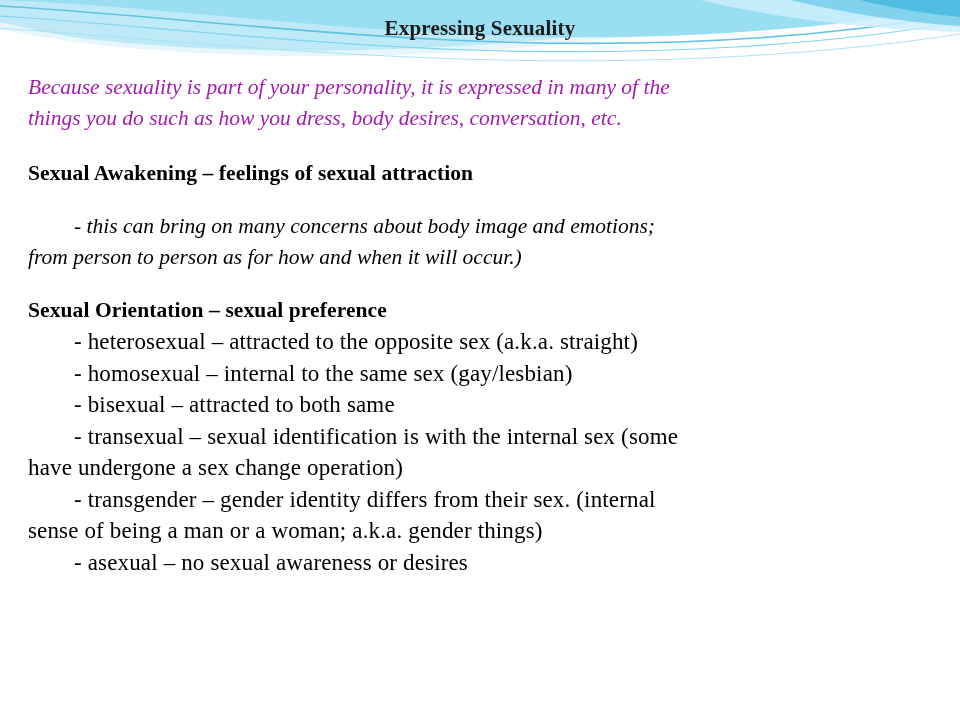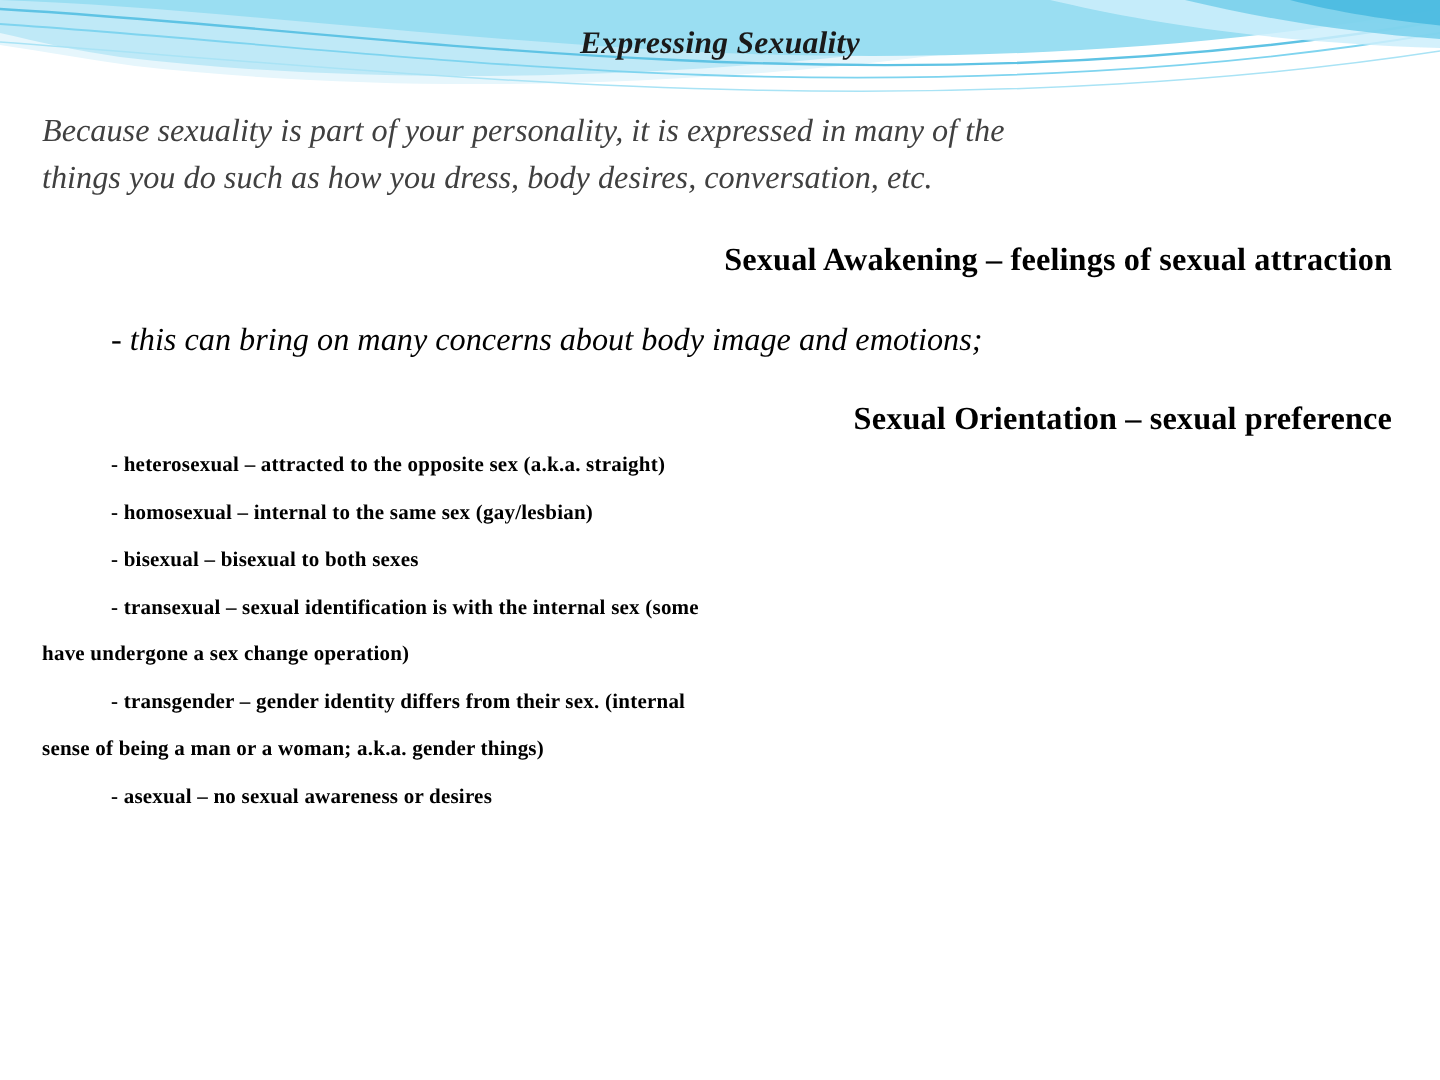--- a/index.html
+++ b/index.html
@@ -32,63 +32,61 @@
     position: absolute;
     top: 16px;
     left: 0;
     width: 960px;
     text-align: center;
     font-family: "Liberation Serif", serif;
     font-weight: bold;
     font-size: 21px;
     color: #1a1a1a;
     letter-spacing: 0.2px;
-    font-style: italic;
   }
   .body-area {
     position: absolute;
     top: 72px;
     left: 28px;
     width: 900px;
   }
   .para {
     margin: 0 0 0 0;
-    color: #404040;
+    color: #a21caf;
   }
   .italic-block {
     font-style: italic;
     font-size: 21.5px;
     line-height: 31px;
   }
   .spacer {
     height: 24px;
   }
   .spacer-sm {
     height: 22px;
   }
   .head-line {
     font-weight: bold;
     font-size: 21.5px;
     line-height: 31px;
     letter-spacing: 0.1px;
-    text-align: right;
   }
   .sub-italic {
     font-style: italic;
     font-size: 21.5px;
     line-height: 31px;
     margin-top: 22px;
   }
   .indent {
     display: inline-block;
     width: 46px;
   }
   .bold-line {
-    font-weight: bold;
-    font-size: 14px;
+    font-weight: normal;
+    font-size: 23px;
     line-height: 31.5px;
     letter-spacing: 0.15px;
   }
 </style>
 </head>
 <body>
 
 <div class="slide">
 
   <div class="decor">
@@ -113,30 +111,31 @@
     <div class="para italic-block">
       <div>Because sexuality is part of your personality, it is expressed in many of the</div>
       <div>things you do such as how you dress, body desires, conversation, etc.</div>
     </div>
 
     <div class="spacer"></div>
 
     <div class="head-line">Sexual Awakening – feelings of sexual attraction</div>
     <div class="sub-italic">
       <div><span class="indent"></span><span>- this can bring on many concerns about body image and emotions;</span></div>
+      <div>from person to person as for how and when it will occur.)</div>
     </div>
 
     <div class="spacer-sm"></div>
 
     <div class="head-line">Sexual Orientation – sexual preference</div>
 
     <div class="bold-line">
       <div><span class="indent"></span><span>- heterosexual – attracted to the opposite sex (a.k.a. straight)</span></div>
       <div><span class="indent"></span><span>- homosexual – internal to the same sex (gay/lesbian)</span></div>
-      <div><span class="indent"></span><span>- bisexual – bisexual to both sexes</span></div>
+      <div><span class="indent"></span><span>- bisexual – attracted to both same</span></div>
       <div><span class="indent"></span><span>- transexual – sexual identification is with the internal sex (some</span></div>
       <div>have undergone a sex change operation)</div>
       <div><span class="indent"></span><span>- transgender – gender identity differs from their sex.  (internal</span></div>
       <div>sense of being a man or a woman; a.k.a. gender things)</div>
       <div><span class="indent"></span><span>- asexual – no sexual awareness or desires</span></div>
     </div>
 
   </div>
 </div>
 

